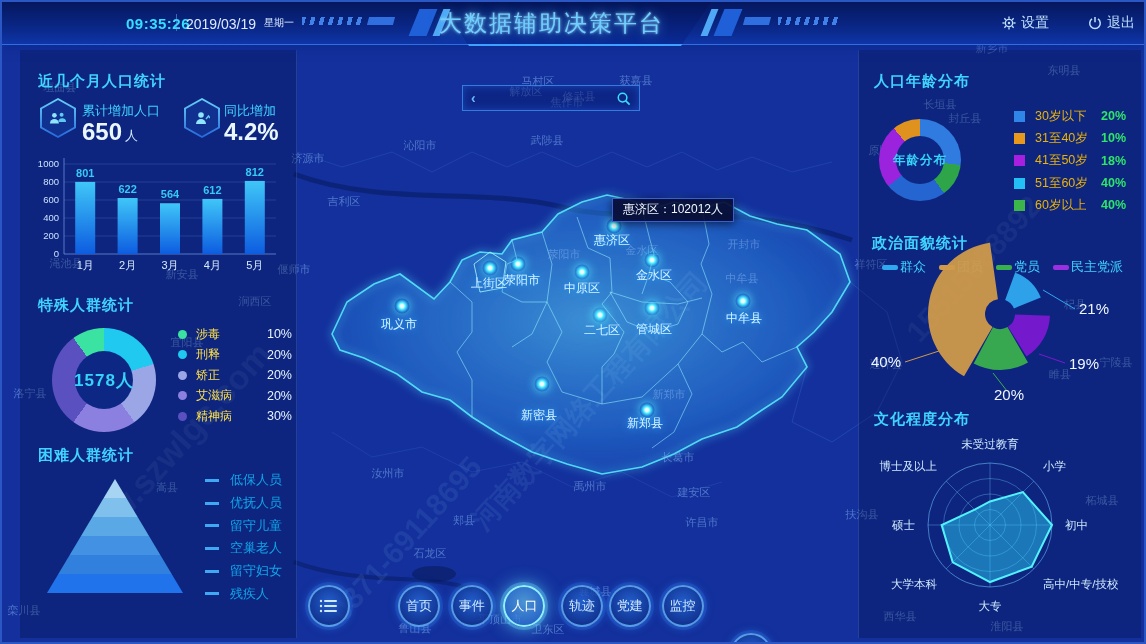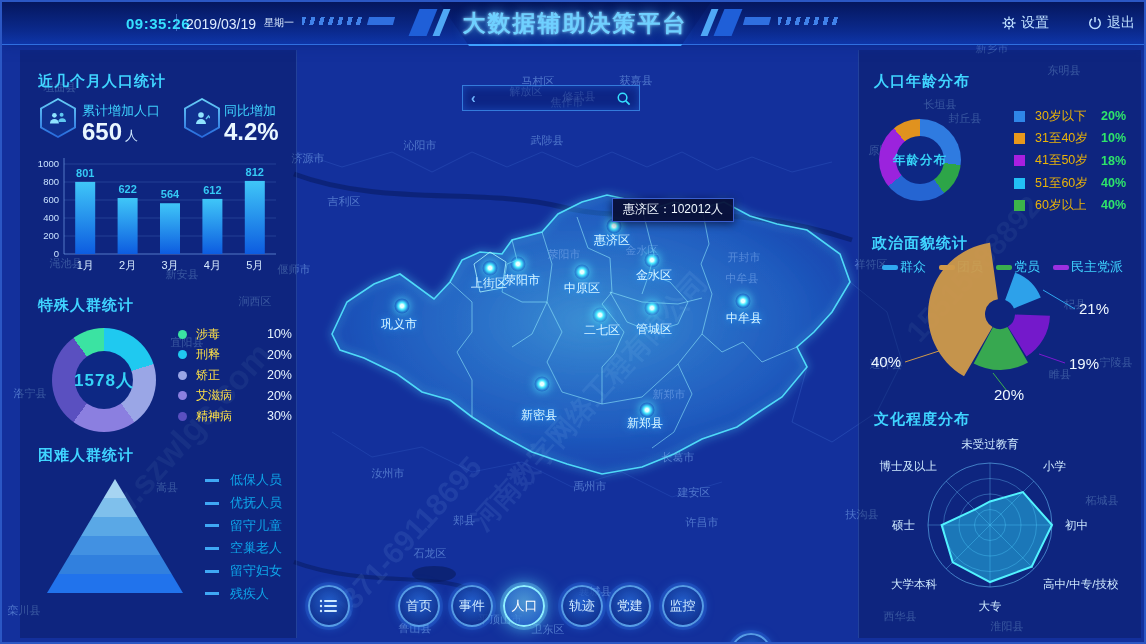--- a/index.html
+++ b/index.html
@@ -13,22 +13,22 @@
   .hdr-sep{position:absolute;left:174px;top:12px;width:1px;height:17px;background:rgba(120,170,255,.5);}
   .hdr-date{position:absolute;left:184px;top:14px;color:#dcebff;font-size:14px;}
   .hdr-week{position:absolute;left:262px;top:14px;color:#dcebff;font-size:10px;}
   .ticks{position:absolute;top:15px;width:62px;height:8px;
          background:repeating-linear-gradient(105deg,rgba(70,140,245,.9) 0 4px,transparent 4px 9px);}
   .tick-bar{position:absolute;top:15px;width:26px;height:8px;background:#2f6fe0;transform:skewX(-15deg);}
   .plate{position:absolute;left:437px;top:0;width:272px;height:42px;
          background:linear-gradient(180deg,#041458,#0a2a96);
          clip-path:polygon(0 0,100% 0,calc(100% - 30px) 100%,30px 100%);
          border-bottom:2px solid #3fa0ff;}
-  .plate-title{position:absolute;left:437px;top:0;width:272px;height:42px;line-height:42px;text-align:center;
-         color:#6fd0ff;font-size:23px;font-weight:bold;letter-spacing:2px;
+  .plate-title{position:absolute;left:437px;top:0;width:272px;height:42px;line-height:42px;text-align:left;
+         color:#6fd0ff;font-size:23px;font-weight:normal;letter-spacing:2px;
          text-shadow:0 0 12px rgba(80,190,255,.95),0 0 3px rgba(200,245,255,.8);}
   .sl{position:absolute;top:7px;height:27px;transform:skewX(-22deg);}
   .hdr-btn{position:absolute;top:12px;display:flex;gap:5px;align-items:center;color:#bfe0ff;font-size:14px;cursor:pointer;}
   
   .cat-btn{position:absolute;left:340px;top:83px;width:112px;height:26px;z-index:20;cursor:pointer;
            border:1px solid rgba(70,160,255,.85);background:rgba(10,30,120,.55);
            box-shadow:inset 0 0 10px rgba(40,120,255,.55),0 0 8px rgba(40,140,255,.45);
            color:#49c9f7;font-size:14px;font-weight:bold;display:flex;align-items:center;justify-content:center;gap:8px;}
   .search-box{position:absolute;left:460px;top:83px;width:178px;height:26px;z-index:20;box-sizing:border-box;
            border:1px solid rgba(70,160,255,.7);background:rgba(8,25,110,.5);
@@ -177,21 +177,21 @@
       <div class="bg-label" style="left: 462px; top: 518px;">郏县</div>
       <div class="bg-label" style="left: 428px; top: 551px;">石龙区</div>
       <div class="bg-label" style="left: 413px; top: 626px;">鲁山县</div>
       <div class="bg-label" style="left: 498px; top: 617px;">平顶山市</div>
       <div class="bg-label" style="left: 546px; top: 627px;">卫东区</div>
       <div class="bg-label" style="left: 593px; top: 589px;">襄城县</div>
       <div class="bg-label" style="left: 588px; top: 484px;">禹州市</div>
       <div class="bg-label" style="left: 676px; top: 455px;">长葛市</div>
       <div class="bg-label" style="left: 692px; top: 490px;">建安区</div>
       <div class="bg-label" style="left: 700px; top: 520px;">许昌市</div>
-      <div class="bg-label" style="left: 742px; top: 242px; margin-top: 13px;">开封市</div>
+      <div class="bg-label" style="left: 742px; top: 242px;">开封市</div>
       <div class="bg-label" style="left: 869px; top: 262px;">祥符区</div>
       <div class="bg-label" style="left: 1073px; top: 302px;">杞县</div>
       <div class="bg-label" style="left: 884px; top: 362px;">通许县</div>
       <div class="bg-label" style="left: 1058px; top: 372px;">睢县</div>
       <div class="bg-label" style="left: 1114px; top: 360px;">宁陵县</div>
       <div class="bg-label" style="left: 1100px; top: 498px;">柘城县</div>
       <div class="bg-label" style="left: 1005px; top: 624px;">淮阳县</div>
       <div class="bg-label" style="left: 898px; top: 614px;">西华县</div>
       <div class="bg-label" style="left: 860px; top: 512px;">扶沟县</div>
       <div class="bg-label" style="left: 562px; top: 252px;">荥阳市</div>

